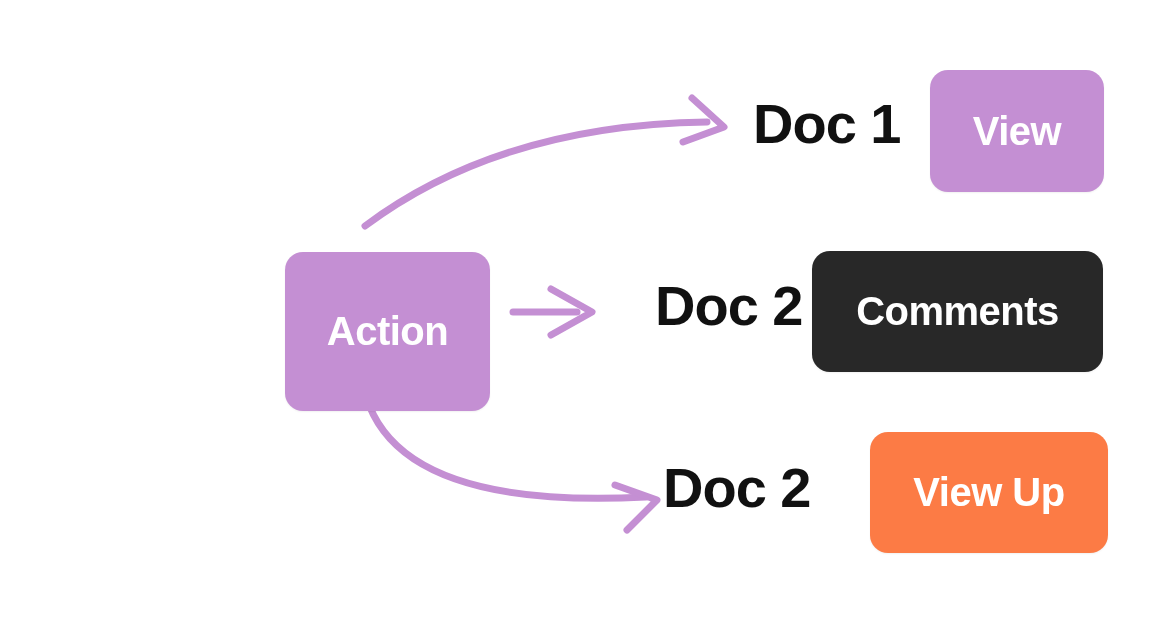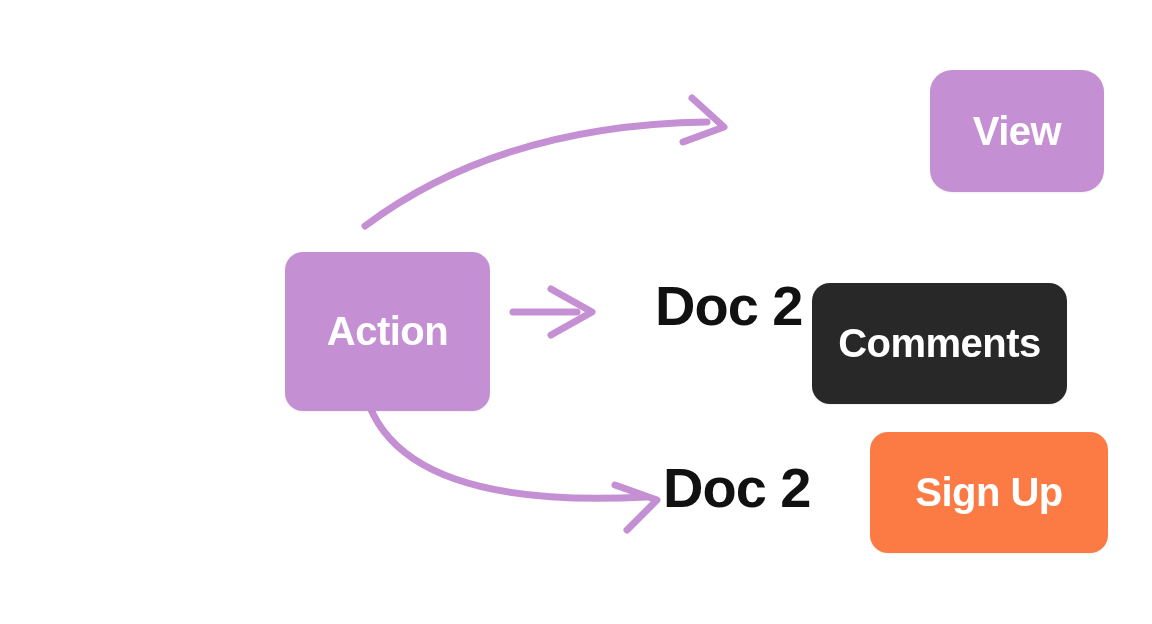--- a/index.html
+++ b/index.html
@@ -59,22 +59,22 @@
     letter-spacing:-0.5px;
     color:var(--btn-text);
     cursor:pointer;
     box-shadow:0 1px 2px rgba(0,0,0,0.06);
   }
   .node-btn.purple{background:var(--purple);}
   .node-btn.dark{background:var(--dark);}
   .node-btn.orange{background:var(--orange);}
 
   #btn-action  {left:285px; top:252px; width:205px; height:159px;}
-  #btn-view    {left:930px; top:70px;  width:174px; height:122px;border-radius:22px;}
-  #btn-comments{left:812px; top:251px; width:255px; height:121px;margin-top:32px;}
+  #btn-view    {left:930px; top:70px;  width:174px; height:122px;}
+  #btn-comments{left:812px; top:251px; width:291px; height:121px;}
   #btn-signup  {left:870px; top:432px; width:238px; height:121px;}
 
   #label-library{left:47px;  top:273px;}
   #label-doc1   {left:753px; top:96px;}
   #label-doc2   {left:621px; top:278px;margin-left:34px;}
   #label-doc3   {left:663px; top:460px;}
 </style>
 </head>
 <body>
 
@@ -91,21 +91,22 @@
     </g>
     <g>
       <path d="M 366 396 Q 400 510 646 497"></path>
       <polyline points="615,485 657,500 627,530"></polyline>
     </g>
   </svg>
 
 
   <button class="node-btn purple" id="btn-action">Action</button>
 
+  <div class="big-label" id="label-doc1">Doc 1</div>
   <button class="node-btn purple" id="btn-view">View</button>
 
   <div class="big-label" id="label-doc2">Doc 2</div>
   <button class="node-btn dark" id="btn-comments">Comments</button>
 
   <div class="big-label" id="label-doc3">Doc 2</div>
-  <button class="node-btn orange" id="btn-signup">Sign Up</button>
+  <button class="node-btn orange" id="btn-signup">View Up</button>
 
 </div>
 
 </body></html>

